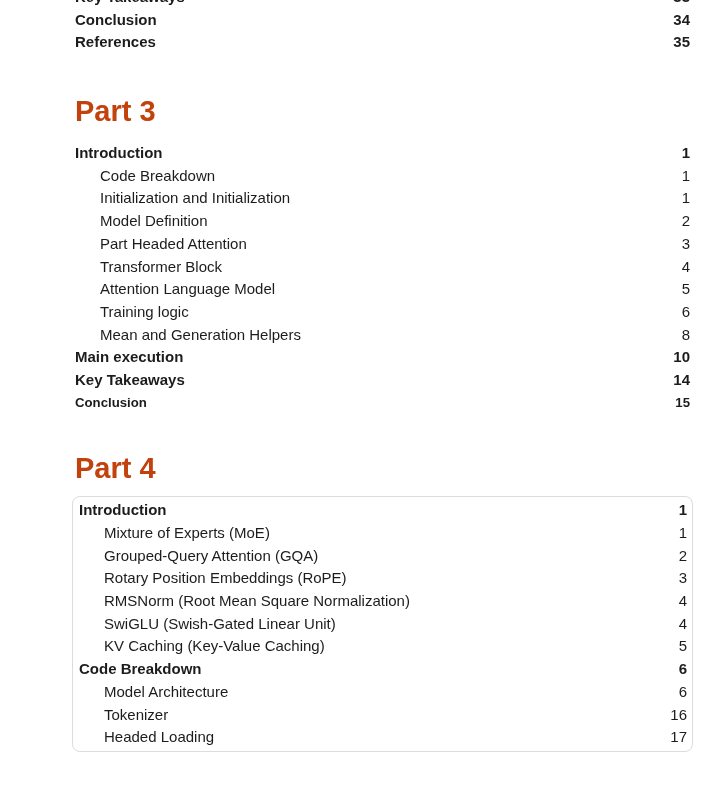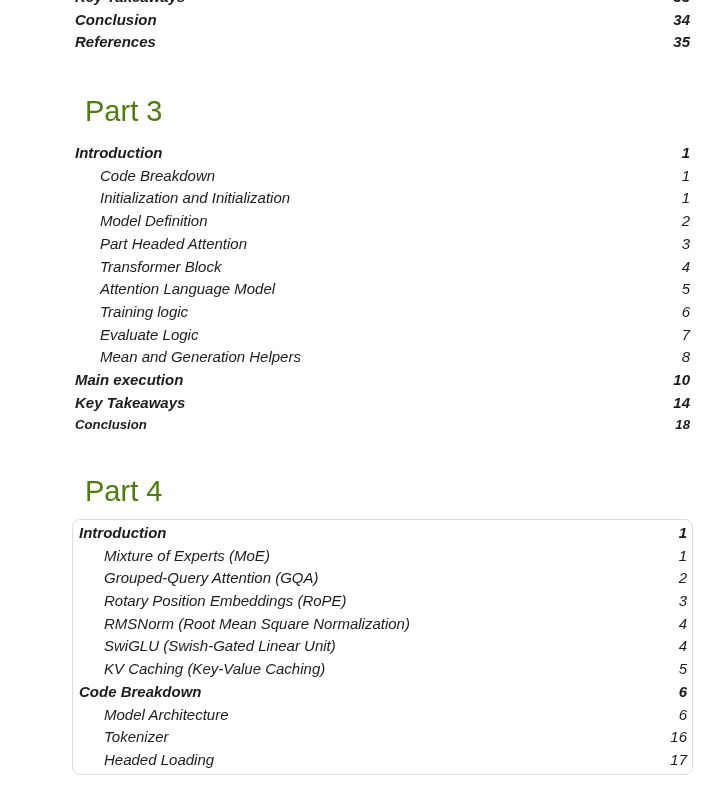--- a/index.html
+++ b/index.html
@@ -17,33 +17,32 @@
   }
   .rows { display: block; }
   .toc-row {
     display: flex;
     justify-content: space-between;
     align-items: flex-start;
     height: 22.7px;
     font-size: 15px;
     line-height: 22.7px;
     cursor: pointer;
-    font-style: italic;
   }
   .toc-row.bold { font-weight: 700; }
   .toc-row.indent .toc-label { padding-left: 25px; }
   .toc-row.small { font-size: 13.2px; }
   .toc-label { white-space: nowrap; }
   .toc-page { white-space: nowrap; text-align: right; margin-left: 48px; }
   .part-heading {
     font-size: 29px;
-    font-weight: 400;
+    font-weight: 700;
     line-height: 36px;
-    margin: 10px;
-    color: #4d7c0f;
+    margin: 0;
+    color: #c2410c;
   }
   .tail { margin-top: -14px; }
   .section-part3 .part-heading { margin-top: 39px; }
   .section-part3 .rows { margin-top: 13px; }
   .section-part4 .part-heading { margin-top: 36px; }
   .rows.boxed {
     margin-top: 10px;
     margin-left: -3px;
     margin-right: -3px;
     border: 1px solid #dcdcdc;
@@ -103,38 +102,34 @@
         </div>
         <div class="toc-row indent">
           <span class="toc-label">Attention Language Model</span>
           <span class="toc-page">5</span>
         </div>
         <div class="toc-row indent">
           <span class="toc-label">Training logic</span>
           <span class="toc-page">6</span>
         </div>
         <div class="toc-row indent">
-          <span class="toc-label">Evaluate Logic</span>
-          <span class="toc-page">7</span>
-        </div>
-        <div class="toc-row indent">
           <span class="toc-label">Mean and Generation Helpers</span>
           <span class="toc-page">8</span>
         </div>
         <div class="toc-row bold">
           <span class="toc-label">Main execution</span>
           <span class="toc-page">10</span>
         </div>
         <div class="toc-row bold">
           <span class="toc-label">Key Takeaways</span>
           <span class="toc-page">14</span>
         </div>
         <div class="toc-row bold small">
           <span class="toc-label">Conclusion</span>
-          <span class="toc-page">18</span>
+          <span class="toc-page">15</span>
         </div>
       </div>
   </section>
 
   <section class="section-part4">
     <h2 class="part-heading">Part 4</h2>
     <div class="rows boxed" style="border-color: rgb(220, 220, 220);">
         <div class="toc-row bold">
           <span class="toc-label">Introduction</span>
           <span class="toc-page">1</span>

